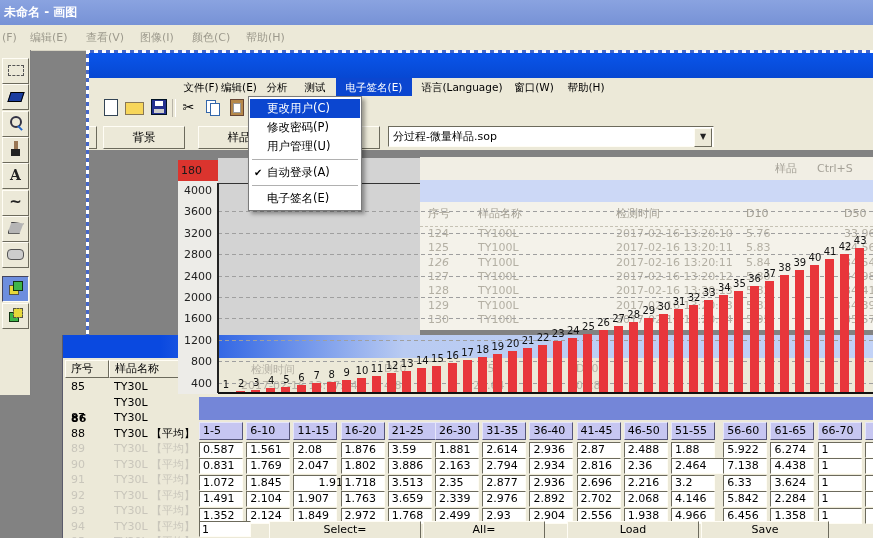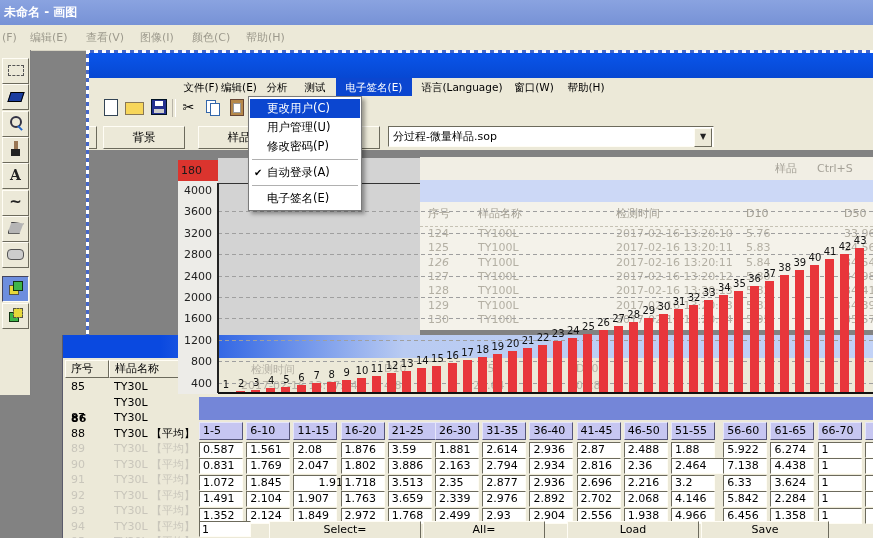--- a/index.html
+++ b/index.html
@@ -504,19 +504,19 @@
 <div class="bigbtn" style="left: 15px; width: 80px;">背景</div>
     <div class="bigbtn" style="left: 110px; width: 80px;">样品</div>
     <div class="bigbtn" style="left: 212px; width: 78px;"></div>
   </div>
 
 <div class="abs z6" id="ants-h"></div>
 <div class="abs z6" id="ants-v"></div>
 
 <div class="abs" id="dropdown">
     <div class="dd-item hl">更改用户(C)</div>
+    <div class="dd-item">修改密码(P)</div>
     <div class="dd-item">用户管理(U)</div>
-    <div class="dd-item">修改密码(P)</div>
     <div class="dd-sep"></div>
     <div class="dd-item">自动登录(A)<span class="dd-check">✔</span></div>
     <div class="dd-sep"></div>
     <div class="dd-item">电子签名(E)</div>
   </div>
 
 </body></html>

